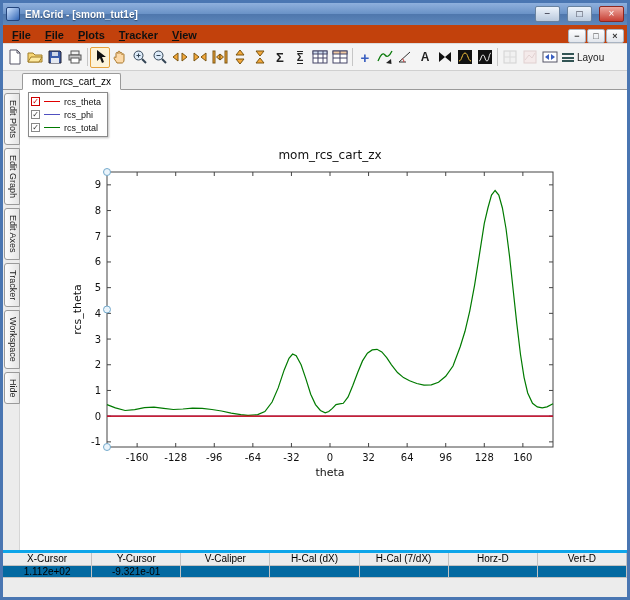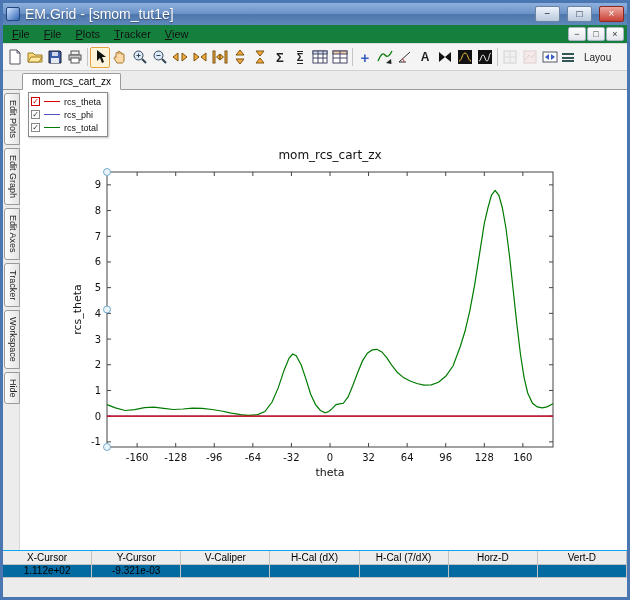--- a/index.html
+++ b/index.html
@@ -7,49 +7,49 @@
   body { font-family:"Liberation Sans",sans-serif; background:#fff; overflow:hidden; }
 
   .window { width:630px; height:600px; border:3px solid #4a76b2; background:#f0f0f0;
             display:flex; flex-direction:column; }
 
   
   .titlebar { height:22px; flex:0 0 22px; background:linear-gradient(#8fb0dd,#6b93c7 48%,#4f77ad 52%,#5e87bb);
               display:flex; align-items:center; padding:0 3px; gap:5px; }
   .app-icon { width:14px; height:14px; background:linear-gradient(135deg,#cfe4ff,#2f64b5);
               border:1px solid #23447c; border-radius:2px; }
-  .title-text { color:#fff; font-size:14px; flex:1; text-shadow:0 1px 1px rgba(0,0,0,.4); }
+  .title-text { color:#fff; font-size:10px; flex:1; text-shadow:0 1px 1px rgba(0,0,0,.4);font-weight:bold; }
   .win-btn { width:25px; height:16px; border-radius:2px; font-size:10px; line-height:14px;
              text-align:center; margin-left:2px; }
   .win-btn.min,.win-btn.max { background:linear-gradient(#eef4fb,#b9c9dd); color:#223; border:1px solid #68829f; }
   .win-btn.close { background:linear-gradient(#efa9a0,#c63f34); color:#fff; border:1px solid #8c271f; }
 
   
-  .menubar { height:19px; flex:0 0 19px; background:#15803d; border-bottom:1px solid #dcdcdc;
-             display:flex; align-items:center; font-size:11px; padding-left:2px; }
+  .menubar { height:19px; flex:0 0 19px; background:#c2410c; border-bottom:1px solid #dcdcdc;
+             display:flex; align-items:flex-end; font-size:11px; padding-left:2px;font-weight:bold; }
   .menu-item { padding:2px 7px; color:#111; }
   .menu-item::first-letter { text-decoration:underline; }
   .mdi-controls { margin-left:auto; display:flex; gap:1px; padding-right:3px; }
   .mdi-btn { width:18px; height:14px; font-size:9px; line-height:12px; text-align:center;
              color:#333; background:linear-gradient(#fdfdfd,#e2e6ec); border:1px solid #a9b4c2; border-radius:2px; }
 
   
   .toolbar { height:27px; flex:0 0 27px; background:#f4f4f4; border-bottom:1px solid #d0d0d0;
              display:flex; align-items:center; padding:0 2px; }
   .tool { width:20px; height:21px; display:flex; align-items:center; justify-content:center;
           font-size:12px; color:#222; flex:0 0 auto; }
   .tool svg { width:16px; height:16px; }
   .tool.selected { border:1px solid #e5a23c; background:#fdf3d8; border-radius:2px; }
   .tool.disabled { opacity:.45; }
   .tsep { width:1px; height:18px; background:#c6c6c6; margin:0 2px; flex:0 0 1px; }
   .glyph-sigma { font-weight:bold; font-size:13px; }
   .glyph-sigma2 { font-weight:bold; font-size:11px; border-top:1px solid #222; border-bottom:1px solid #222; line-height:11px; }
   .glyph-cross { color:#3a5fc0; font-weight:bold; font-size:15px; }
   .glyph-text { font-weight:bold; font-size:12px; }
-  .layout-btn { margin-left:2px; display:flex; align-items:center; gap:10px; font-size:10px;
+  .layout-btn { margin-left:2px; display:flex; align-items:center; gap:3px; font-size:10px;
                 color:#222; flex:0 0 auto; overflow:hidden; white-space:nowrap; }
   .lines-icon { width:12px; height:9px; border-top:2px solid #355; border-bottom:2px solid #355;
                 position:relative; }
   .lines-icon::after { content:""; position:absolute; left:0; right:0; top:2.5px; border-top:2px solid #355; }
 
   
   .tabstrip { height:19px; flex:0 0 19px; background:#ececec; display:flex; align-items:flex-end;
               padding-left:19px; border-bottom:1px solid #9a9a9a; }
   .tab { background:#fff; border:1px solid #9a9a9a; border-bottom:1px solid #fff; margin-bottom:-1px;
          padding:2px 9px; font-size:10px; border-radius:2px 2px 0 0; }
@@ -72,21 +72,21 @@
   .legend { position:absolute; left:8px; top:2px; background:#fff; border:1px solid #8a8a8a;
             box-shadow:1px 1px 2px rgba(0,0,0,.25); padding:2px 6px 2px 2px; z-index:5; }
   .legend-row { display:flex; align-items:center; gap:4px; height:13px; }
   .cb { width:9px; height:9px; border:1px solid #888; background:#fff; font-size:8px; line-height:7px;
         text-align:center; color:#333; }
   .cb.active { border-color:#c00; color:#c00; }
   .lsample { width:16px; height:0; border-top:1px solid #000; }
   .llabel { font-size:9px; color:#111; }
 
   
-  .statusbar { flex:0 0 28px; display:flex; flex-direction:column; border-top:1px solid #0ea5e9;justify-content:space-between; }
+  .statusbar { flex:0 0 28px; display:flex; flex-direction:column; border-top:3px solid #0ea5e9;justify-content:space-between; }
   .status-row { flex:1; display:flex; }
   .status-cell { flex:1; font-size:10px; display:flex; align-items:center; justify-content:center;
                  border-right:1px solid #c2c2c2; border-bottom:1px solid #c2c2c2; }
   .status-row.header .status-cell { background:#ececec; }
   .status-row.values .status-cell { background:#0369a1; }
   .bottom-strip { flex:0 0 19px; background:#ececec; }
 </style>
 </head>
 <body>
 
@@ -398,21 +398,21 @@
       <span class="status-cell">X-Cursor</span>
       <span class="status-cell">Y-Cursor</span>
       <span class="status-cell">V-Caliper</span>
       <span class="status-cell">H-Cal (dX)</span>
       <span class="status-cell">H-Cal (7/dX)</span>
       <span class="status-cell">Horz-D</span>
       <span class="status-cell">Vert-D</span>
     </div>
     <div class="status-row values">
       <span class="status-cell">1.112e+02</span>
-      <span class="status-cell">-9.321e-03</span>
+      <span class="status-cell">-9.321e-01</span>
       <span class="status-cell"></span>
       <span class="status-cell"></span>
       <span class="status-cell"></span>
       <span class="status-cell"></span>
       <span class="status-cell"></span>
     </div>
   </div>
   <div class="bottom-strip"></div>
 </div>
 

